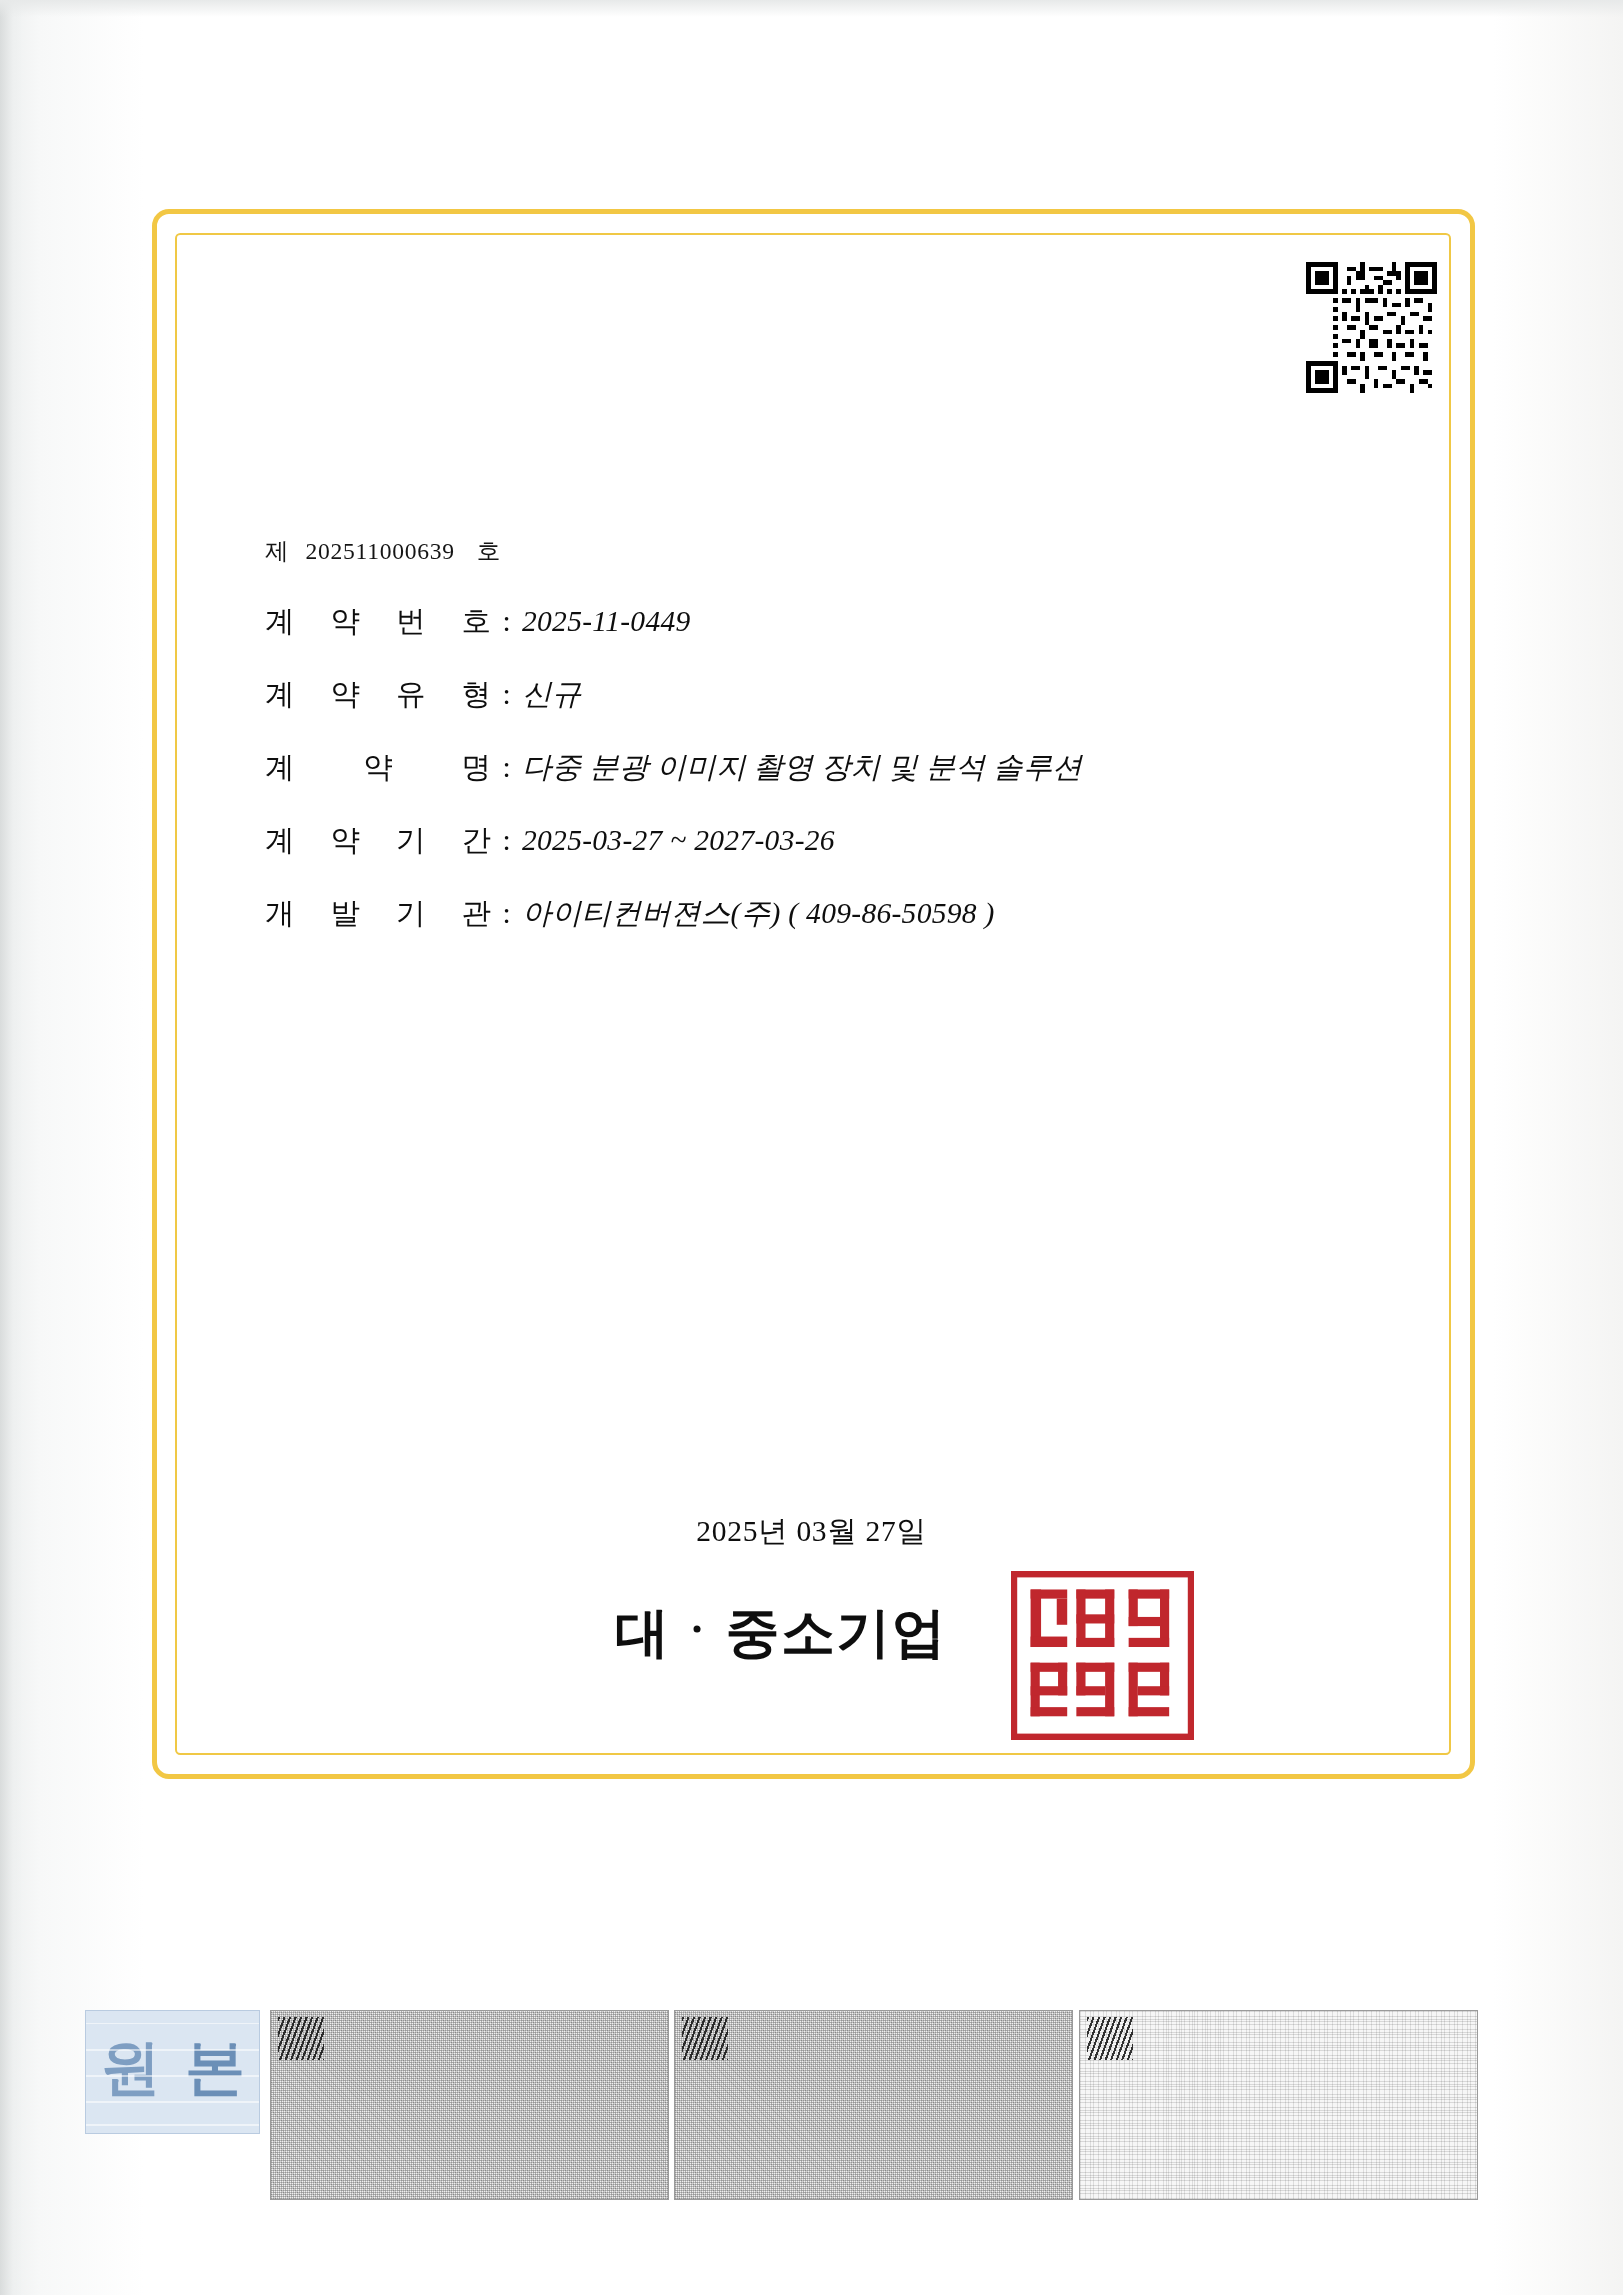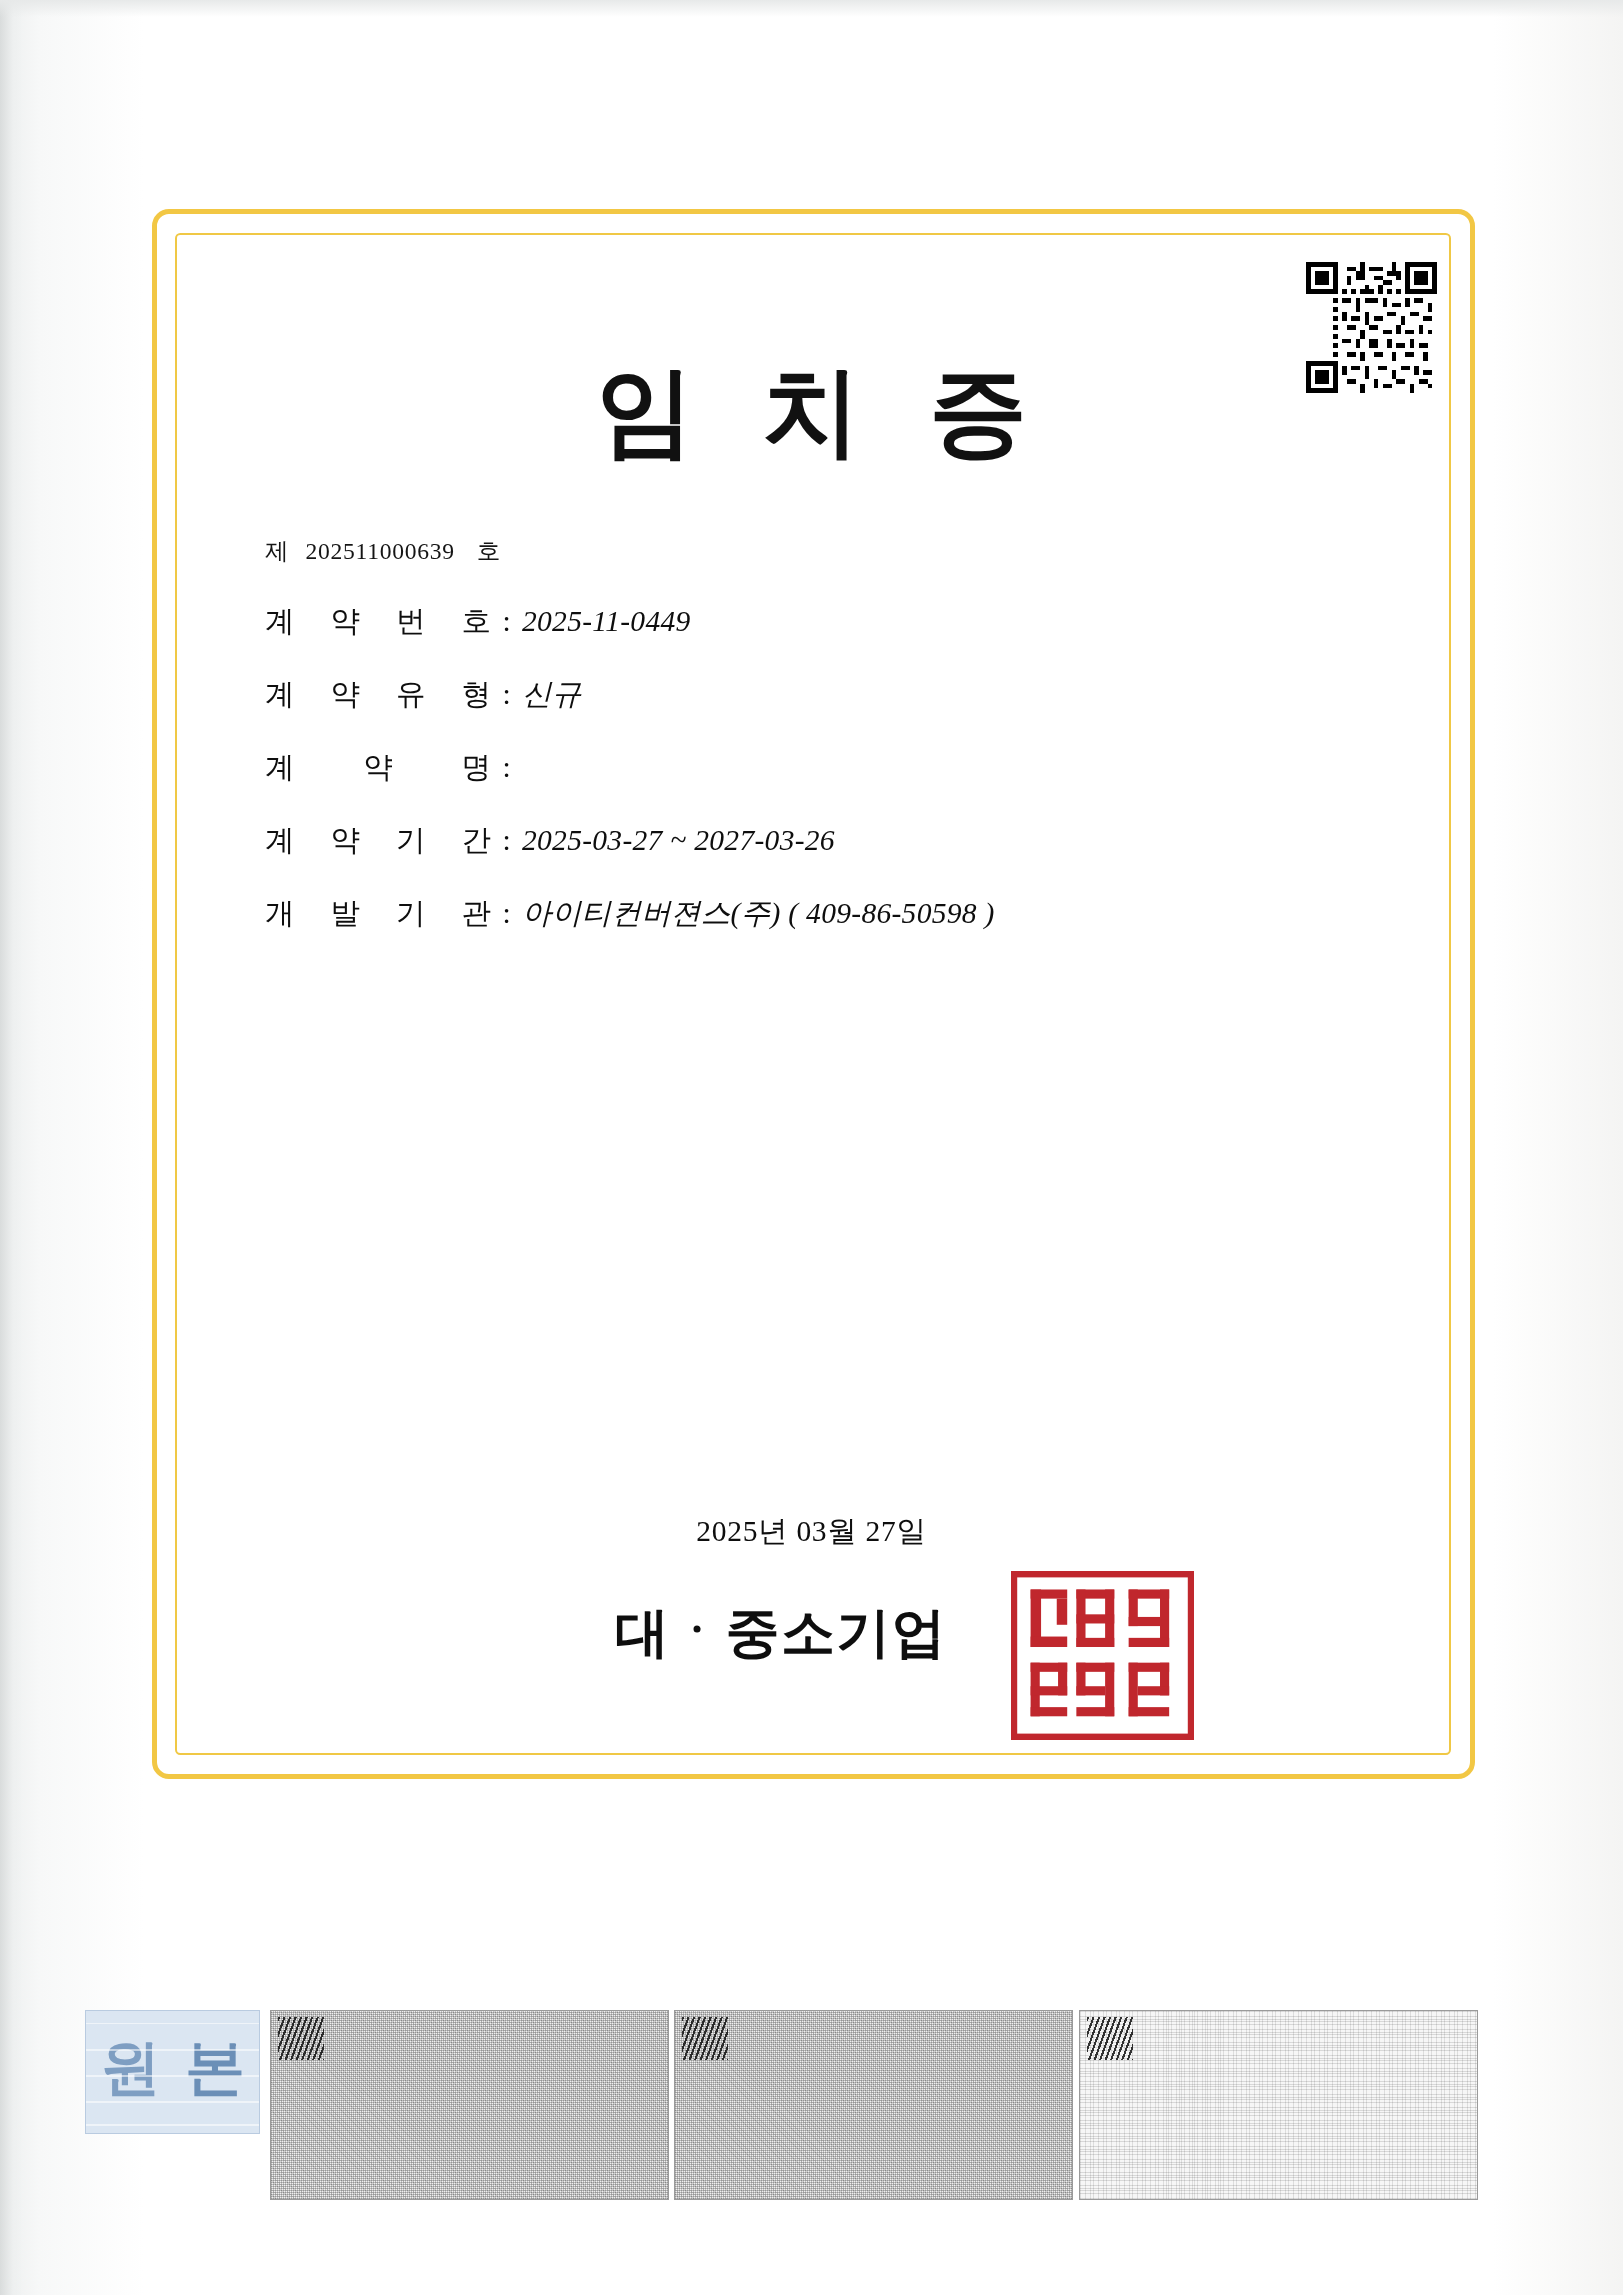--- a/index.html
+++ b/index.html
@@ -345,21 +345,20 @@
         <rect x="15" y="26" width="1" height="2"></rect>
           <rect x="17" y="27" width="2" height="1"></rect>
         <rect x="20" y="26" width="2" height="1"></rect>
           <rect x="23" y="27" width="1" height="2"></rect>
         <rect x="25" y="26" width="2" height="1"></rect>
           <rect x="27" y="27" width="1" height="1"></rect>
       </g>
     </svg>
   </div>
 
-  <div class="title">임 치 증</div>
 
   <div class="serial">
     <span class="lbl">제</span><span class="num">202511000639</span><span class="lbl">호</span>
   </div>
 
   <div class="fields">
 
     <div class="field-row">
       <div class="field-label">
         <span>계</span>
@@ -382,20 +381,21 @@
       <div class="field-value">신규</div>
     </div>
 
     <div class="field-row">
       <div class="field-label">
         <span>계</span>
         <span>약</span>
         <span>명</span>
       </div>
       <div class="field-colon">:</div>
+      <div class="field-value">다중 분광 이미지 촬영 장치 및 분석 솔루션</div>
     </div>
 
     <div class="field-row">
       <div class="field-label">
         <span>계</span>
         <span>약</span>
         <span>기</span>
         <span>간</span>
       </div>
       <div class="field-colon">:</div>

